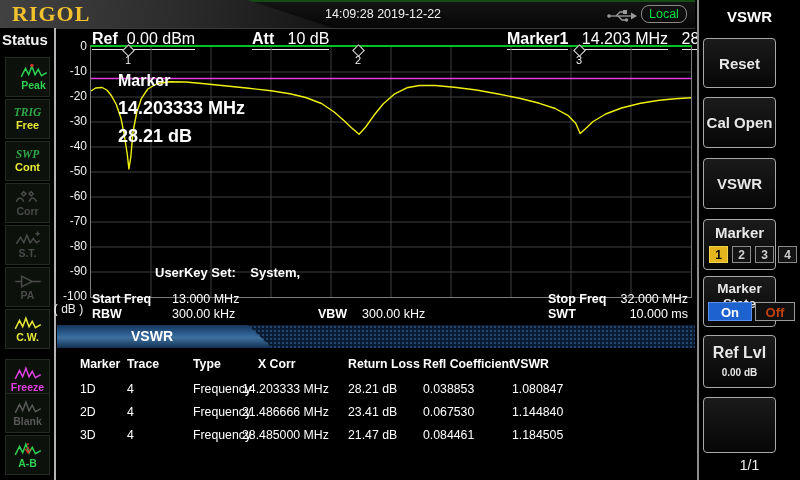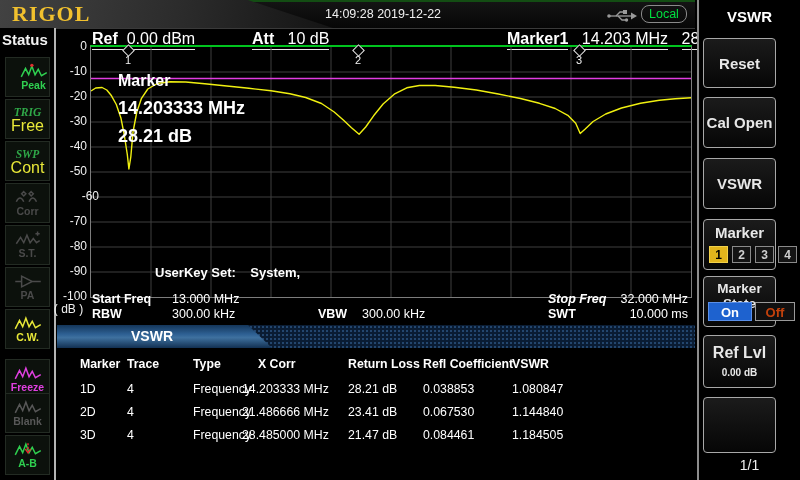--- a/index.html
+++ b/index.html
@@ -22,21 +22,21 @@
   
   .sidebar{position:absolute;left:0;top:28px;width:54px;height:452px;background:#000;
            border-right:2px solid #b4b4b4;}
   .status-title{position:absolute;left:2px;top:3px;font-size:15px;font-weight:bold;color:#f2f2f2;}
   .sicon{position:absolute;left:5px;width:45px;height:40px;background:#0c110c;
          border:1px solid #232b23;display:flex;flex-direction:column;align-items:center;
          justify-content:center;box-sizing:border-box;}
   .wv{width:28px;height:17px;}
   .slab{font-size:10.5px;font-weight:bold;line-height:11px;}
   .s1{font-family:"Liberation Serif",serif;font-style:italic;font-weight:bold;font-size:11.5px;line-height:13px;}
-  .s2{font-size:16px;font-weight:normal;line-height:13px;}
+  .s2{font-size:11px;font-weight:bold;line-height:13px;}
   
   .ghead{position:absolute;top:30px;font-size:16px;white-space:nowrap;}
   .ghead .tok{display:inline-block;border-bottom:1px solid #e8e8e8;padding-bottom:1px;margin-right:9px;}
   .ghead .lab{font-weight:bold;}
   .graphbox{position:absolute;left:90px;top:45px;width:600px;height:250px;
             border:1px solid #7d7d7d;border-top:2px solid #00c41e;}
   .graphbox svg{position:absolute;left:0;top:0;}
   .ytick{position:absolute;left:56px;width:31px;text-align:right;font-size:12px;color:#f0f0f0;}
   .yunit{position:absolute;left:50px;width:37px;text-align:center;top:302px;font-size:12px;color:#f0f0f0;}
   .tmark{position:absolute;width:7px;height:7px;border:1px solid #e8e8e8;transform:rotate(45deg);background:#000;}
@@ -218,21 +218,21 @@
         <polyline points="0.0,44.0 4.7,41.0 11.1,40.5 15.8,43.0 20.5,48.8 25.3,57.5 30.0,71.3 33.2,87.5 36.3,107.5 37.9,122.0 39.8,110.0 42.0,85.0 45.8,65.0 50.5,51.3 56.8,42.0 66.3,36.5 78.9,34.8 94.7,35.0 113.7,36.8 135.8,39.0 157.9,41.3 180.0,43.8 198.9,46.8 214.7,50.5 230.5,56.5 243.2,65.0 252.6,73.3 260.5,80.7 268.1,87.3 274.7,80.0 282.6,68.8 292.1,57.0 303.2,47.2 315.8,40.8 328.4,38.5 344.2,38.5 363.2,40.3 385.3,43.0 407.4,47.0 429.5,51.5 448.4,56.3 464.2,61.5 476.8,68.3 484.7,76.3 489.2,86.5 494.2,82.0 502.1,74.5 514.7,67.0 530.5,61.0 549.5,56.3 568.4,53.3 584.2,51.8 600.0,50.8" fill="none" stroke="#f0f010" stroke-width="1.4" stroke-linejoin="round"></polyline>
       </svg>
   </div>
   <div id="yticks">
       <div class="ytick" style="top: 39px;">0</div>
       <div class="ytick" style="top: 64px;">-10</div>
       <div class="ytick" style="top: 89px;">-20</div>
       <div class="ytick" style="top: 114px;">-30</div>
       <div class="ytick" style="top: 139px;">-40</div>
       <div class="ytick" style="top: 164px;">-50</div>
-      <div class="ytick" style="top: 189px; padding-left: 12px;">-60</div>
+      <div class="ytick" style="top: 189px;">-60</div>
       <div class="ytick" style="top: 214px;">-70</div>
       <div class="ytick" style="top: 239px;">-80</div>
       <div class="ytick" style="top: 264px;">-90</div>
       <div class="ytick" style="top: 289px;">-100</div>
     </div>
   <div class="yunit">( dB )</div>
   <div id="topmarkers">
       <div class="tmark" style="left: 124px; top: 46px;"></div>
       <div class="tmarknum" style="left: 121px; top: 54px;">1</div>
       <div class="tmark" style="left: 354px; top: 46px;"></div>
@@ -243,21 +243,21 @@
 
   <div class="ovl" style="top:72px;font-size:16px;">Marker</div>
   <div class="ovl" style="top:98px;font-size:18px;">14.203333 MHz</div>
   <div class="ovl" style="top:126px;font-size:18px;">28.21 dB</div>
   <div class="userkey">UserKey Set:    System,</div>
 
   <div class="frow" style="left:92px;top:292px;">
     <span class="lab">Start Freq</span>
   </div>
   <div class="frow" style="left:172px;top:292px;">13.000 MHz</div>
-  <div class="frow" style="left:548px;top:292px;font-style:italic;">
+  <div class="frow" style="left:548px;top:292px;">
     <span class="lab">Stop Freq</span>
   </div>
   <div class="frow" style="left:600px;top:292px;width:88px;text-align:right;">32.000 MHz</div>
   <div class="frow" style="left:92px;top:307px;">
     <span class="lab">RBW</span>
   </div>
   <div class="frow" style="left:172px;top:307px;">300.00 kHz</div>
   <div class="frow" style="left:318px;top:307px;">
     <span class="lab">VBW</span>
   </div>

